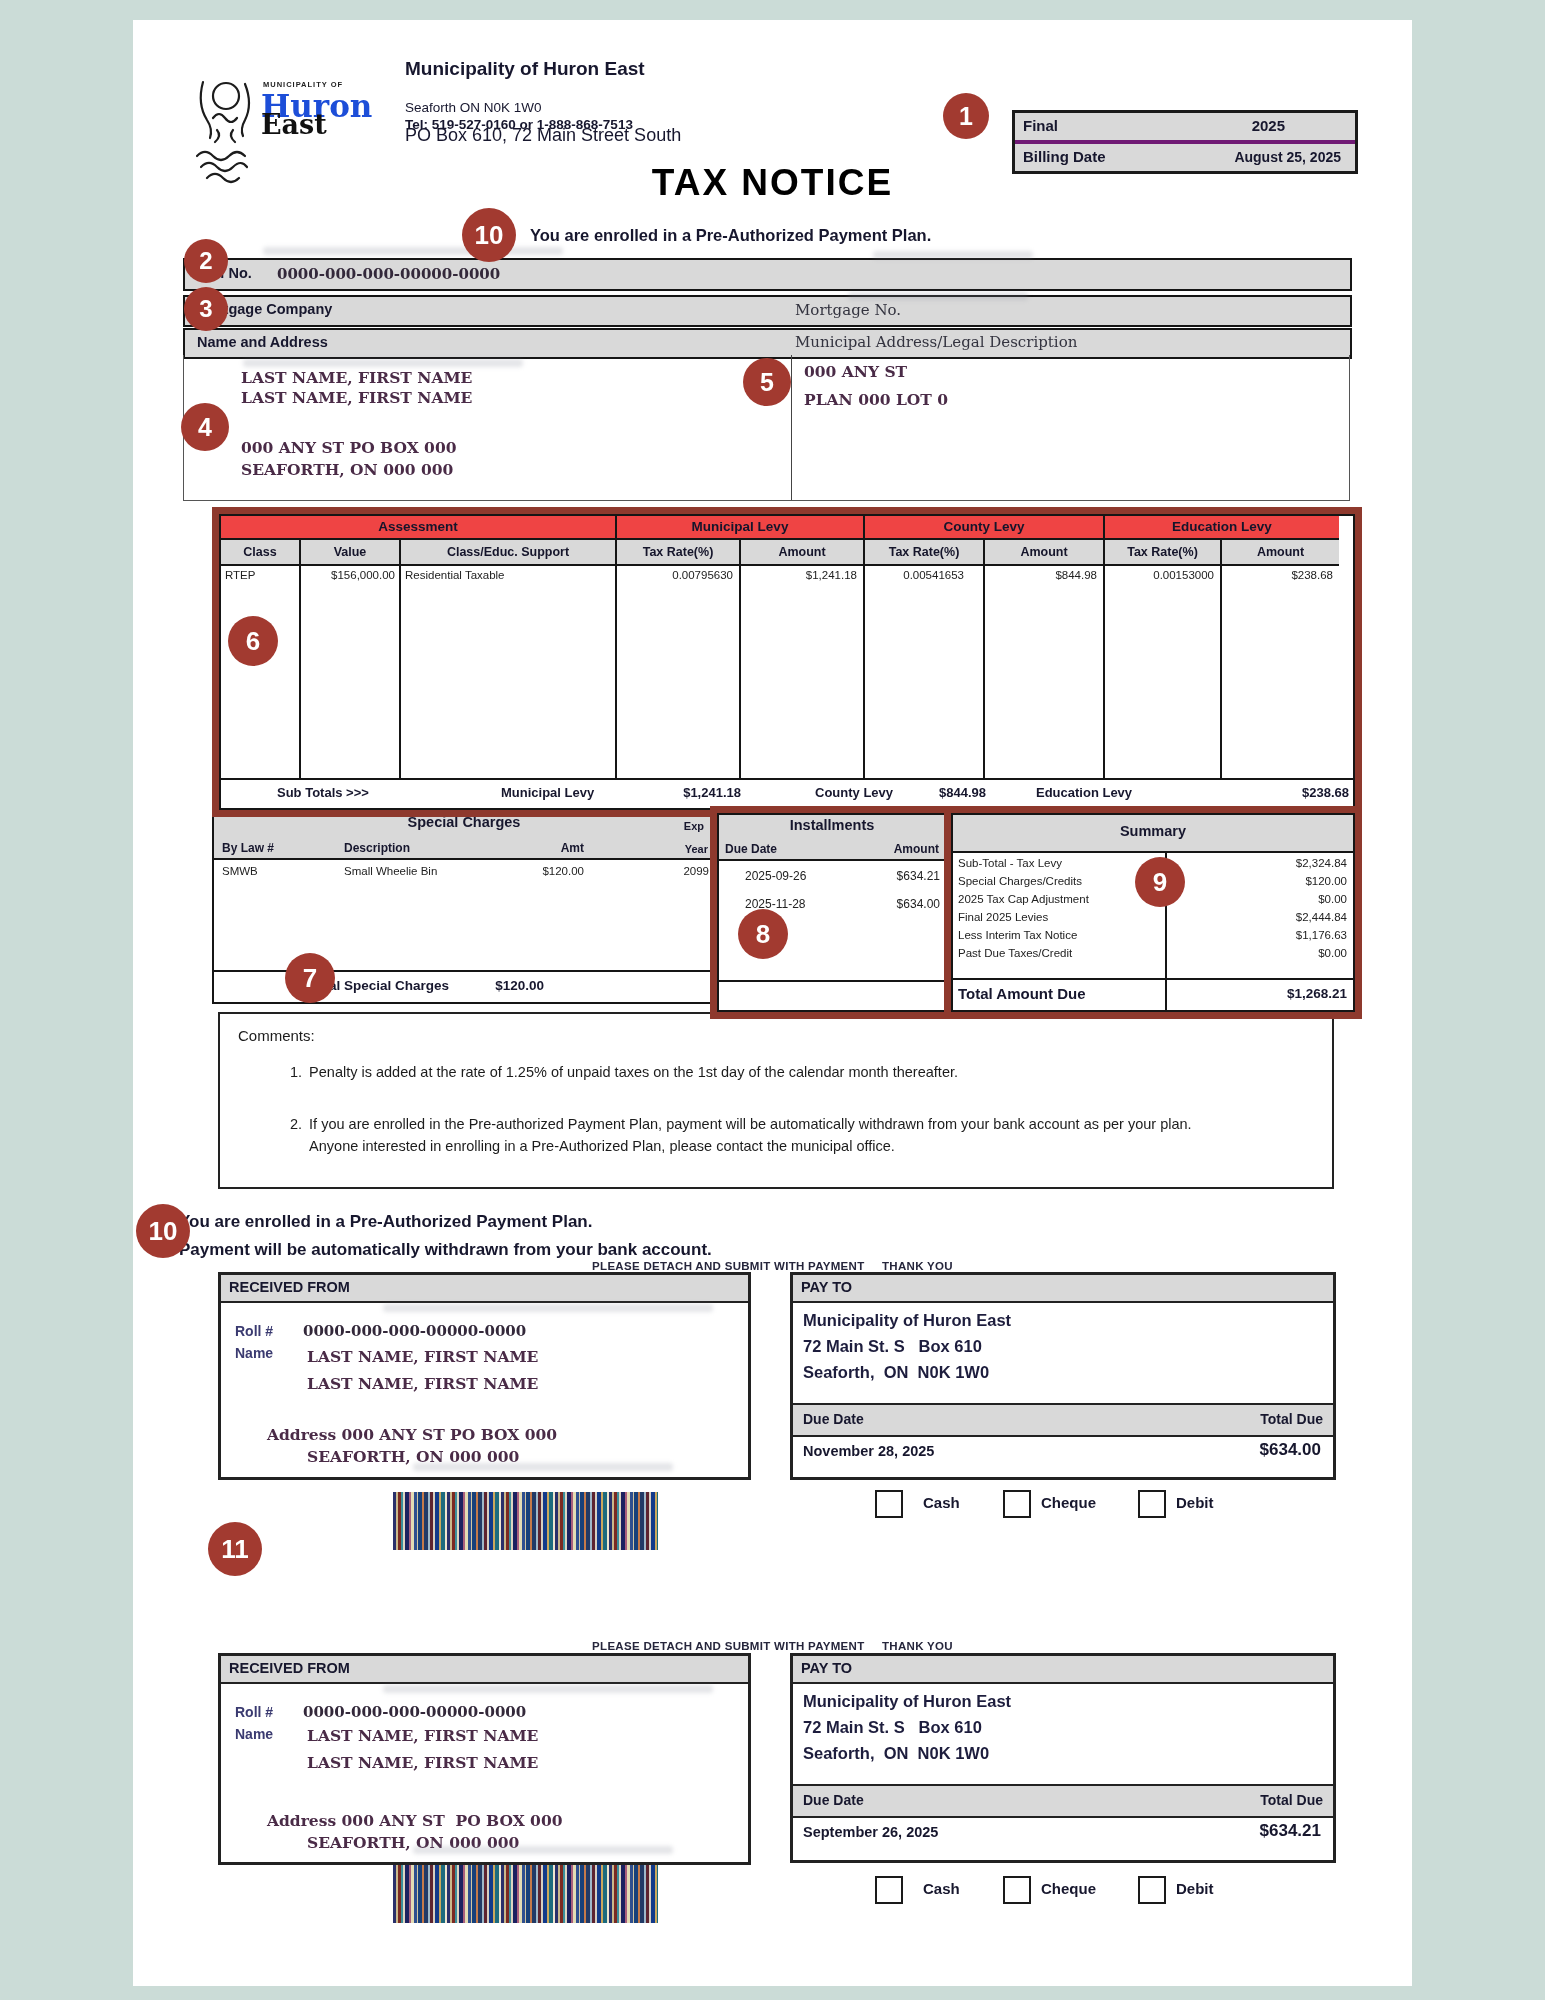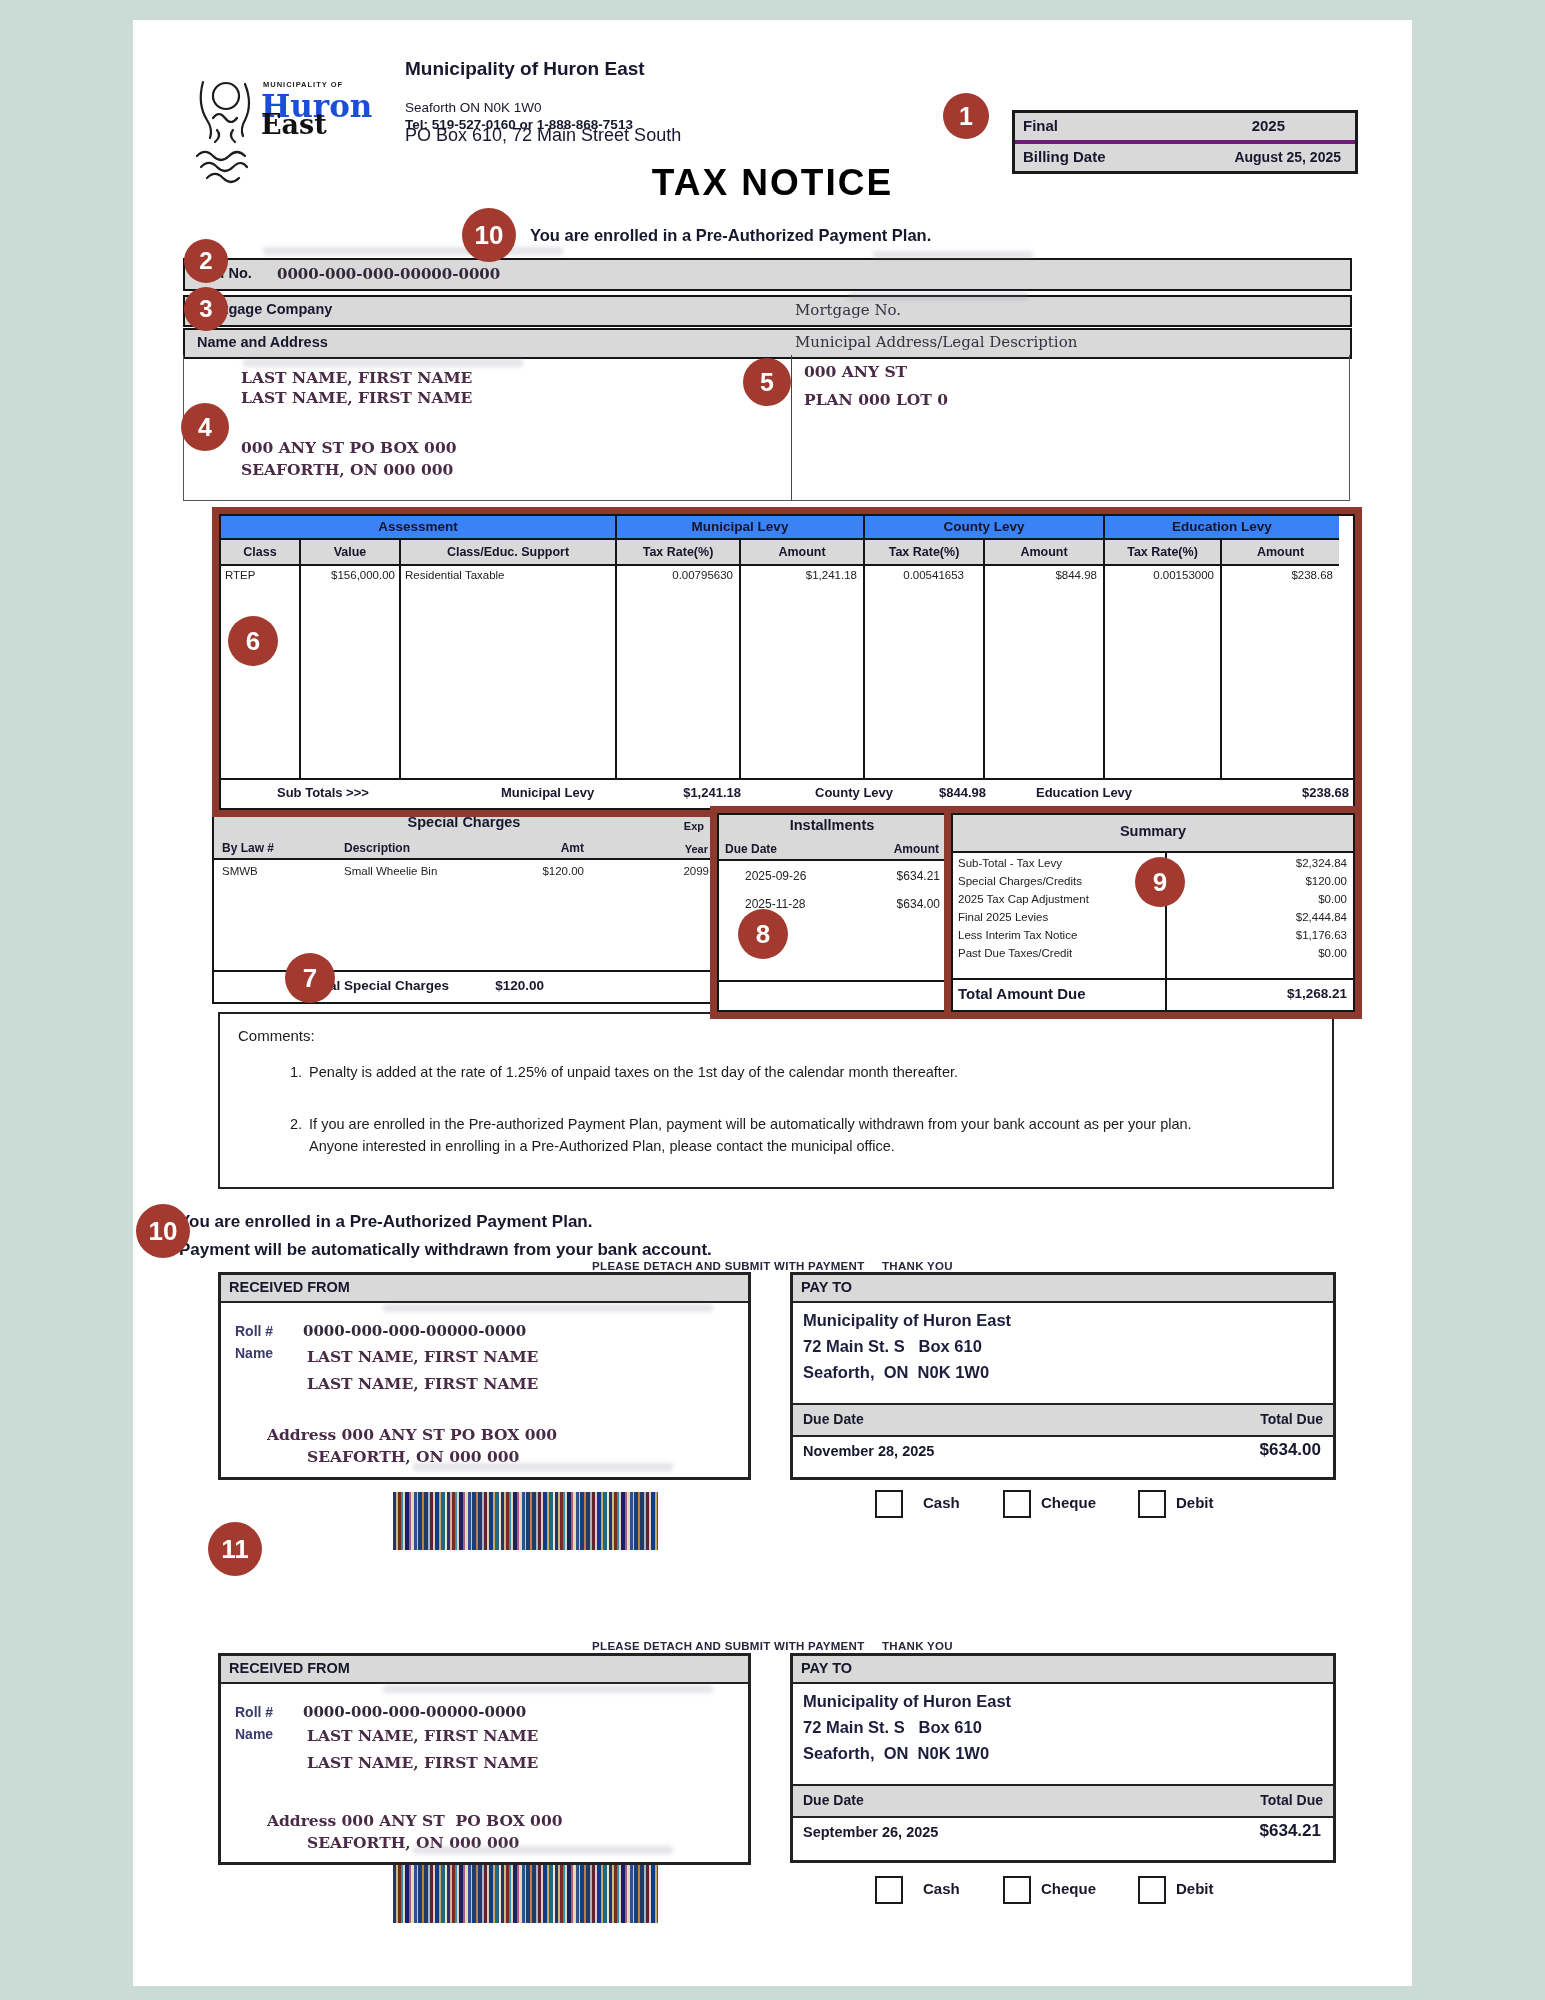--- a/index.html
+++ b/index.html
@@ -15,21 +15,21 @@
   .seriflab{font-family:"DejaVu Serif",serif;color:#33333f;}
   
   .co{position:absolute;background:#a23a30;color:#ffffff;border-radius:50%;
       display:flex;align-items:center;justify-content:center;font-weight:bold;z-index:30;}
   
   .redbox{position:absolute;border:7px solid #8e392d;z-index:5;}
   .smudge{position:absolute;background:rgba(130,135,150,.22);filter:blur(2px);border-radius:3px;height:8px;}
   .assess-inner{position:absolute;inset:0;border:2px solid #151515;display:flex;flex-direction:column;background:#fff;}
   .grid-g{display:grid;grid-template-columns:396px 248px 240px 234px;}
   .grid-c{display:grid;grid-template-columns:80px 100px 216px 124px 124px 120px 120px 117px 117px;}
-  .gcell{background:#3b82f6;border-right:2px solid #151515;border-bottom:2px solid #151515;
+  .gcell{background:#ef4444;border-right:2px solid #151515;border-bottom:2px solid #151515;
          text-align:center;font-weight:bold;font-size:13.5px;line-height:22px;color:#15152b;}
   .gcell:last-child{border-right:none;}
   .hcell{background:#d9d9d9;border-right:2px solid #151515;border-bottom:2px solid #151515;
          text-align:center;font-weight:bold;font-size:12.5px;line-height:24px;color:#15152b;}
   .hcell:last-child{border-right:none;}
   .dcell{border-right:2px solid #151515;font-size:11.5px;color:#222;padding-top:3px;}
   .dcell:last-child{border-right:none;}
   .barcode{background:repeating-linear-gradient(90deg,
       #29306b 0 3px,#c9b98c 3px 5px,#7b2a22 5px 8px,#3c8f9b 8px 10px,
       #ded6c2 10px 12px,#1b2160 12px 16px,#a95f7d 16px 18px,#e4dcb4 18px 21px,

